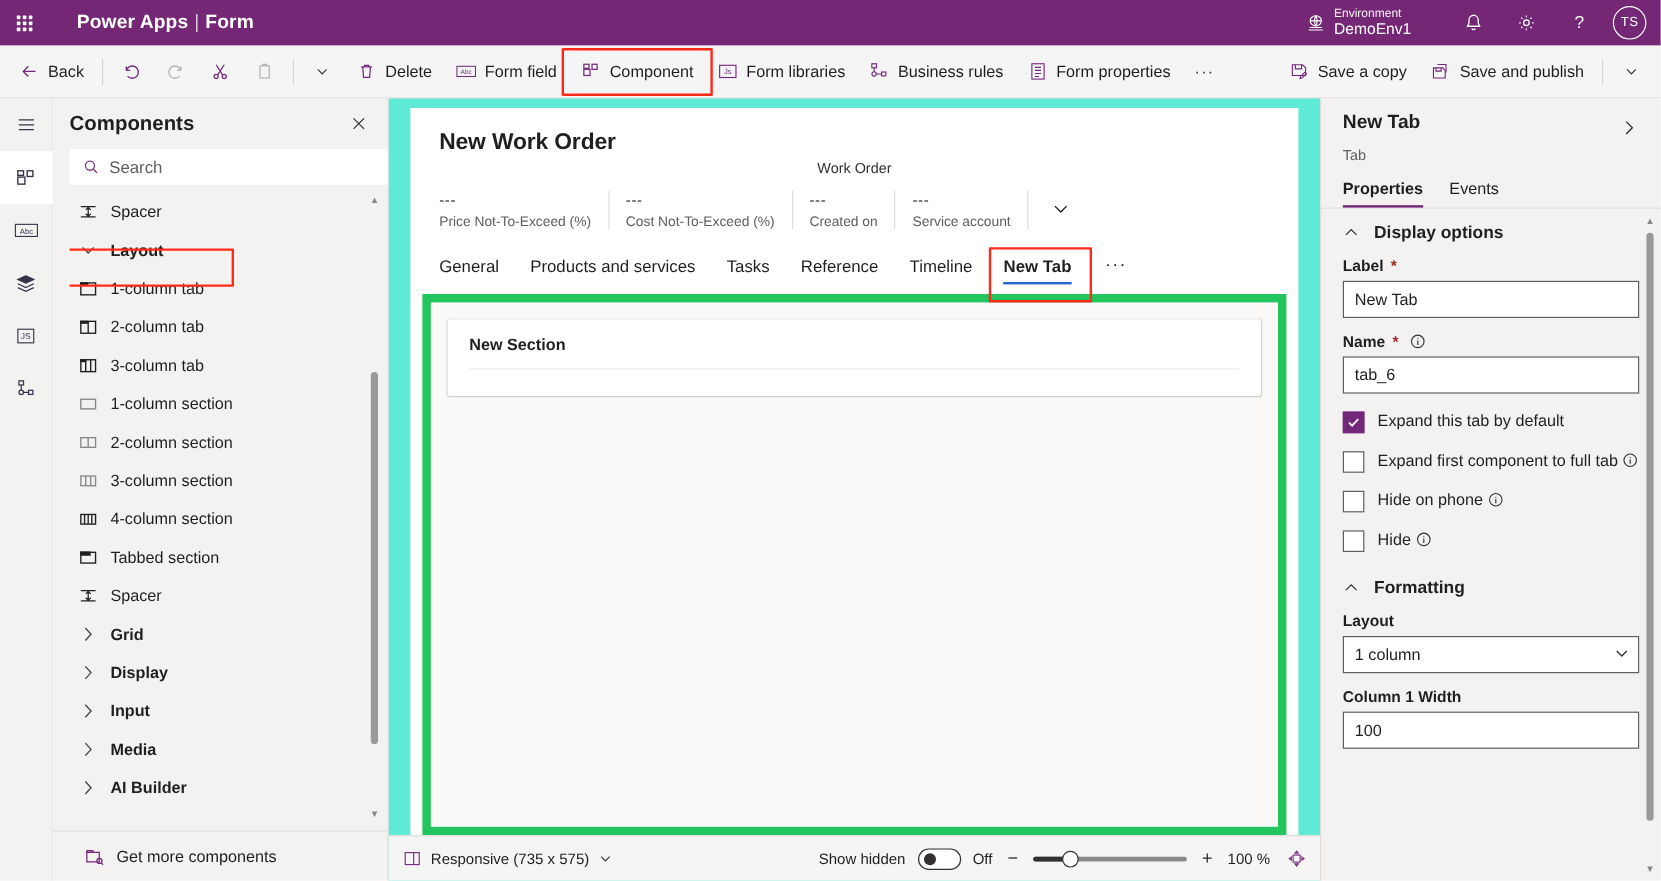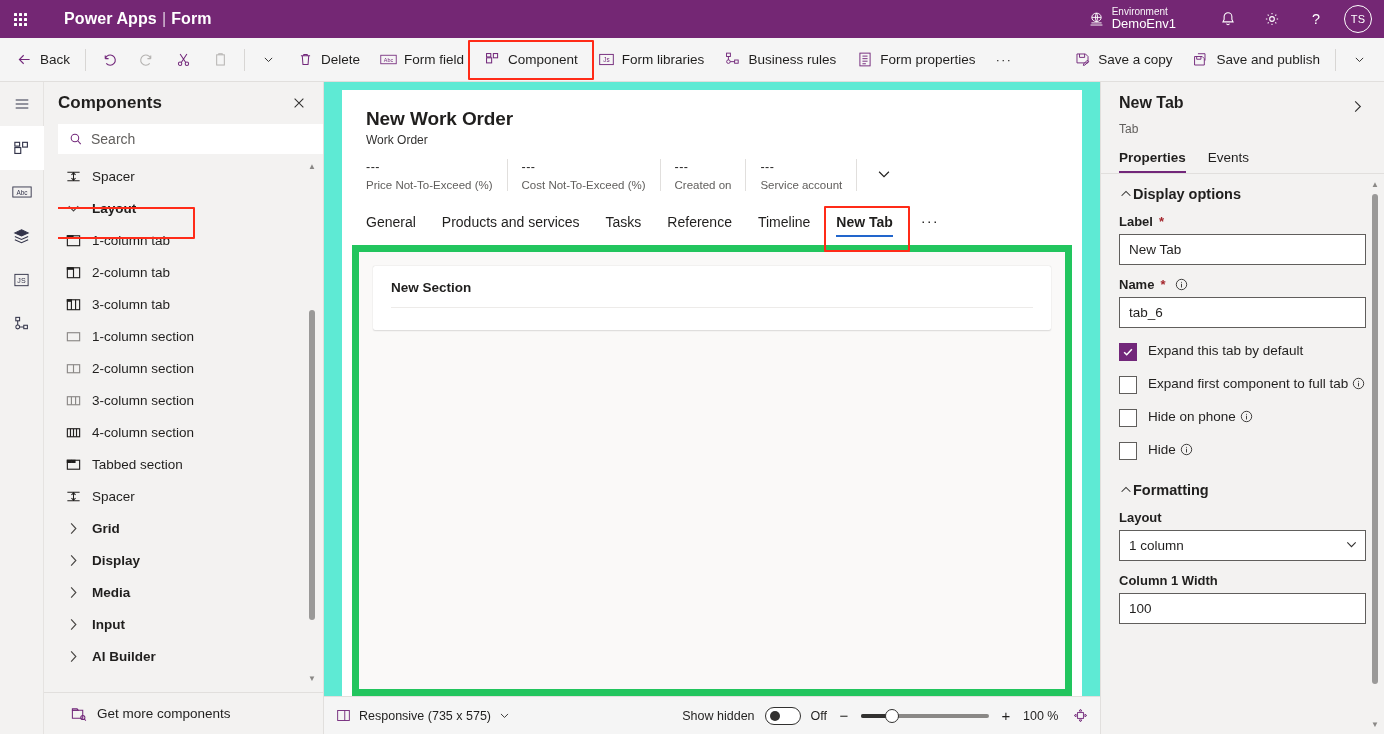--- a/index.html
+++ b/index.html
@@ -108,21 +108,21 @@
     flex: 0 0 42px; border-top: 1px solid #e1dfdd; display: flex; align-items: center;
     padding-left: 26px; gap: 10px; cursor: pointer; font-size: 13.5px;
   }
 
   
   .canvas-area { flex: 1; background: #5eead4; display: flex; flex-direction: column; min-width: 0; position: relative; }
   .canvas-scroll { flex: 1; display: flex; justify-content: center; padding-top: 8px; overflow: hidden; }
   .formcard { width: 740px; background: #fff; display: flex; flex-direction: column; }
   .form-head { padding: 18px 24px 0 24px; }
   .form-title { font-size: 19px; font-weight: 700; color: #201f1e; letter-spacing: -.1px; }
-  .form-sub { font-size: 12px; color: #323130; margin-top: 3px; }
+  .form-sub { font-size: 12px; color: #323130; margin-top: 3px; text-align: center; }
   .hdr-fields { display: flex; align-items: flex-start; margin-top: 12px; }
   .hdr-field { padding: 0 14px; border-right: 1px solid #e1dfdd; }
   .hdr-field:first-child { padding-left: 0; }
   .hdr-field:last-of-type { border-right: none; }
   .hdr-val { font-size: 12.5px; color: #201f1e; line-height: 16px; letter-spacing: .5px; }
   .hdr-lbl { font-size: 11.5px; color: #605e5c; margin-top: 4px; white-space: nowrap; }
   .hdr-chev { margin-left: 14px; margin-top: 2px; width: 26px; height: 26px; display:flex; align-items:center; justify-content:center; cursor:pointer; color:#201f1e;}
   .tabstrip { display: flex; align-items: flex-end; padding: 0 24px; margin-top: 14px; height: 32px; position: relative; }
   .ftab {
     font-size: 14px; color: #201f1e; padding: 0 0 7px 0; margin-right: 26px;
@@ -169,21 +169,21 @@
   .ppanel-head { padding: 12px 14px 8px 18px; display: flex; flex-direction: column; }
   .ppanel-row { display: flex; align-items: flex-start; }
   .ppanel-title { font-size: 16px; font-weight: 700; color: #201f1e; }
   .ppanel-expand { margin-left: auto; width: 26px; height: 24px; display:flex; align-items:center; justify-content:center; cursor:pointer; color:#323130; }
   .ppanel-type { font-size: 12px; color: #605e5c; margin-top: 4px; }
   .ptabs { display: flex; padding: 0 18px; border-bottom: 1px solid #e1dfdd; gap: 22px; }
   .ptab { font-size: 13.5px; padding: 6px 0 8px 0; cursor: pointer; position: relative; color: #201f1e; }
   .ptab.active { font-weight: 700; }
   .ptab.active::after { content:""; position:absolute; left:0; right:0; bottom:0; height:2.5px; background:#72277a; }
   .pbody { flex: 1; overflow: hidden; padding: 12px 18px 0 18px; position: relative; }
-  .psec-head { display: flex; align-items: center; margin-bottom: 10px; cursor: pointer; }
+  .psec-head { display: flex; align-items: center; gap: 12px; margin-bottom: 10px; cursor: pointer; }
   .psec-title { font-size: 14.5px; font-weight: 700; color: #201f1e; }
   .chev-up { color: #323130; display: flex; }
   .plabel { font-size: 13px; font-weight: 700; color: #201f1e; margin: 12px 0 5px 0; display: flex; align-items: center; gap: 6px; }
   .req { color: #a4262c; font-weight: 700; }
   .pinput {
     width: 100%; height: 31px; border: 1px solid #605e5c; background: #fff;
     font-size: 13.5px; font-family: inherit; padding: 0 9px; color: #201f1e; outline: none;
   }
   .pselect-wrap { position: relative; width: 100%; }
   .pselect {
@@ -591,29 +591,29 @@
                 </svg>
               </span>
               <span>Display</span>
             </div>
             <div class="citem group">
               <span class="citem-ico">
                 <svg xmlns="http://www.w3.org/2000/svg" width="17" height="17" viewBox="0 0 18 18" fill="none" stroke="#484644" stroke-width="1.2">
                   <path d="M6.5 3.5L11.5 9 6.5 14.5"></path>
                 </svg>
               </span>
-              <span>Media</span>
+              <span>Input</span>
             </div>
             <div class="citem group">
               <span class="citem-ico">
                 <svg xmlns="http://www.w3.org/2000/svg" width="17" height="17" viewBox="0 0 18 18" fill="none" stroke="#484644" stroke-width="1.2">
                   <path d="M6.5 3.5L11.5 9 6.5 14.5"></path>
                 </svg>
               </span>
-              <span>Input</span>
+              <span>Media</span>
             </div>
             <div class="citem group">
               <span class="citem-ico">
                 <svg xmlns="http://www.w3.org/2000/svg" width="17" height="17" viewBox="0 0 18 18" fill="none" stroke="#484644" stroke-width="1.2">
                   <path d="M6.5 3.5L11.5 9 6.5 14.5"></path>
                 </svg>
               </span>
               <span>AI Builder</span>
             </div>
           </div>

